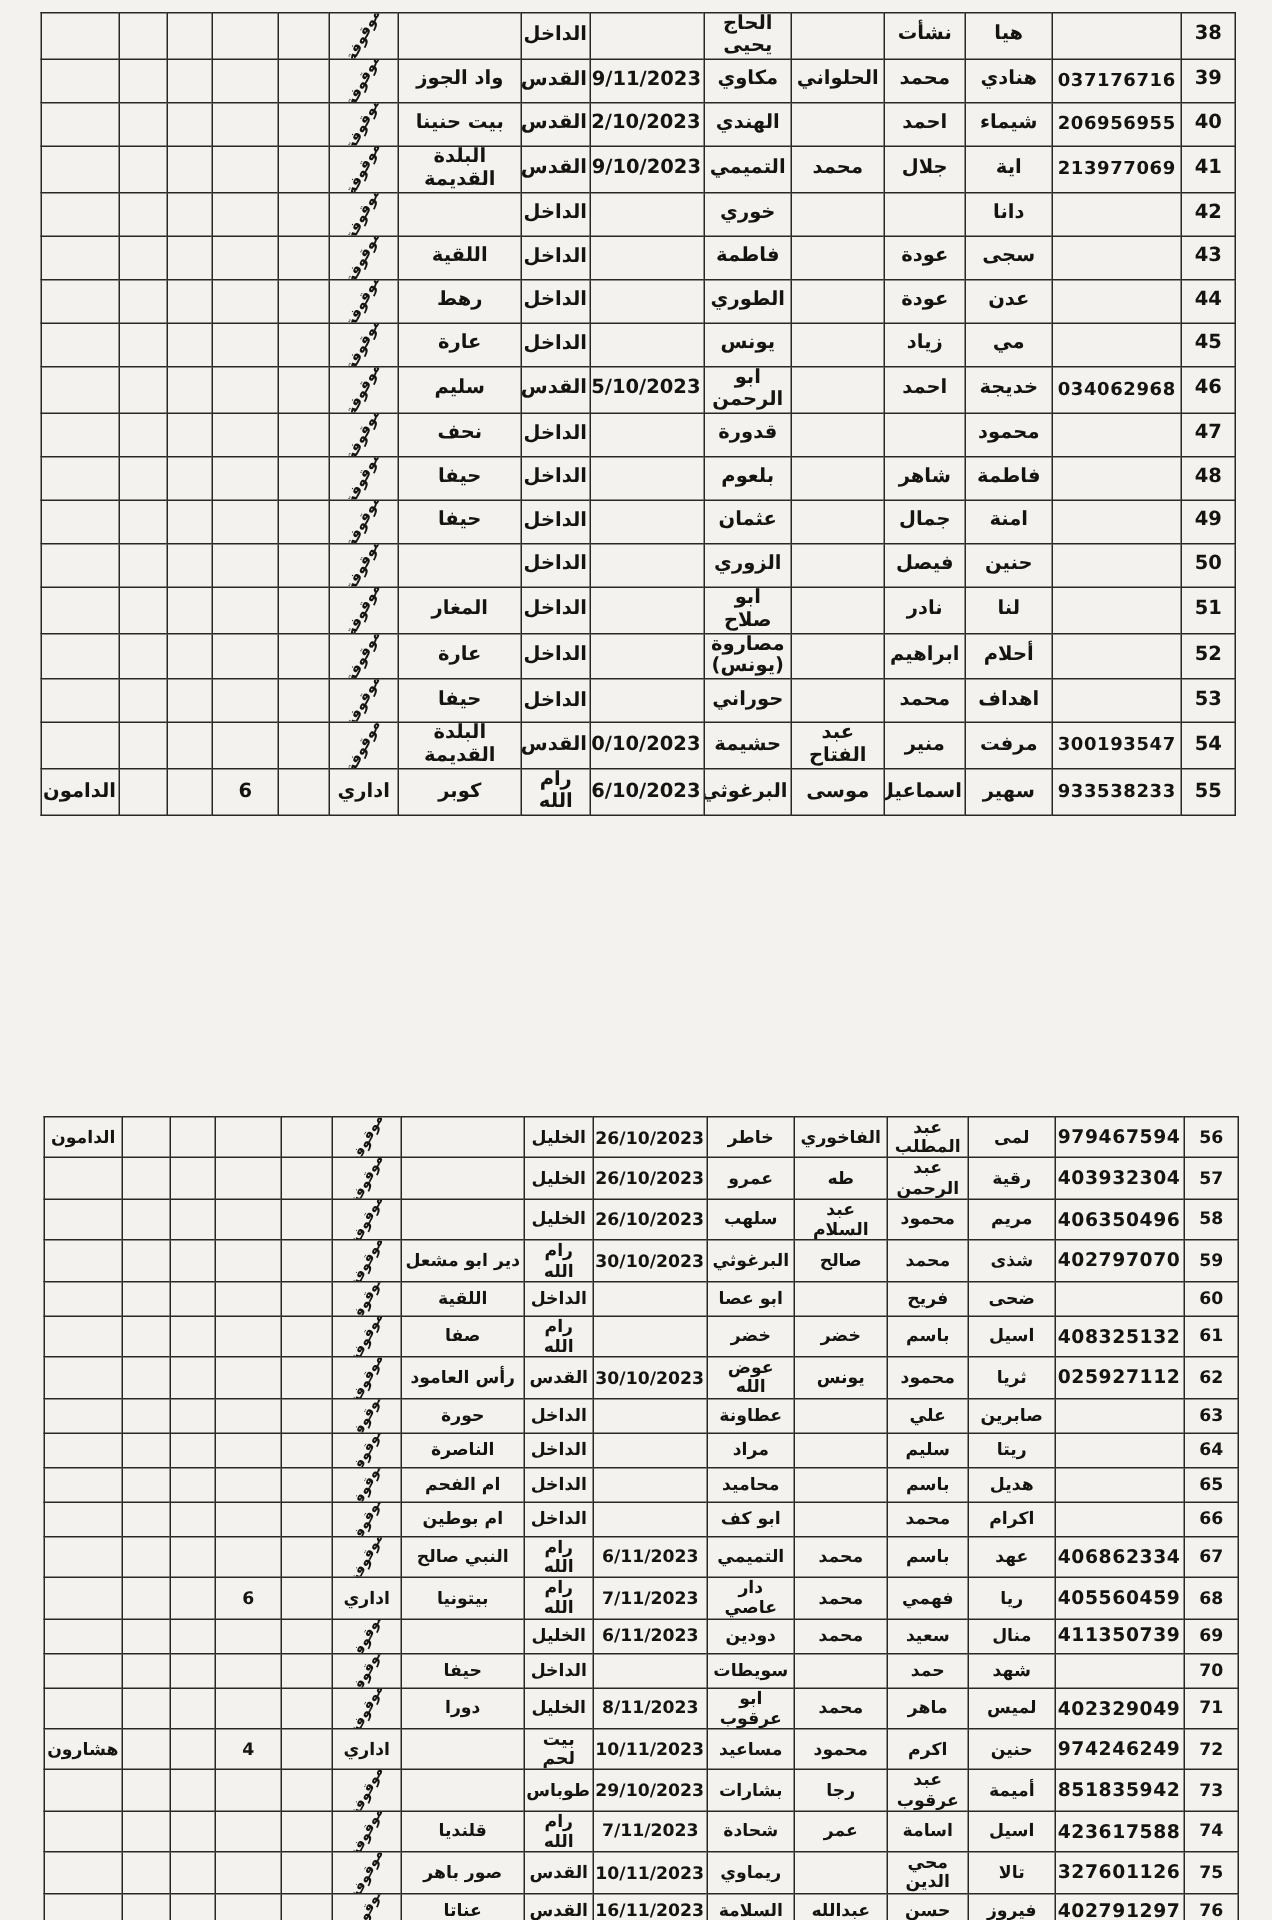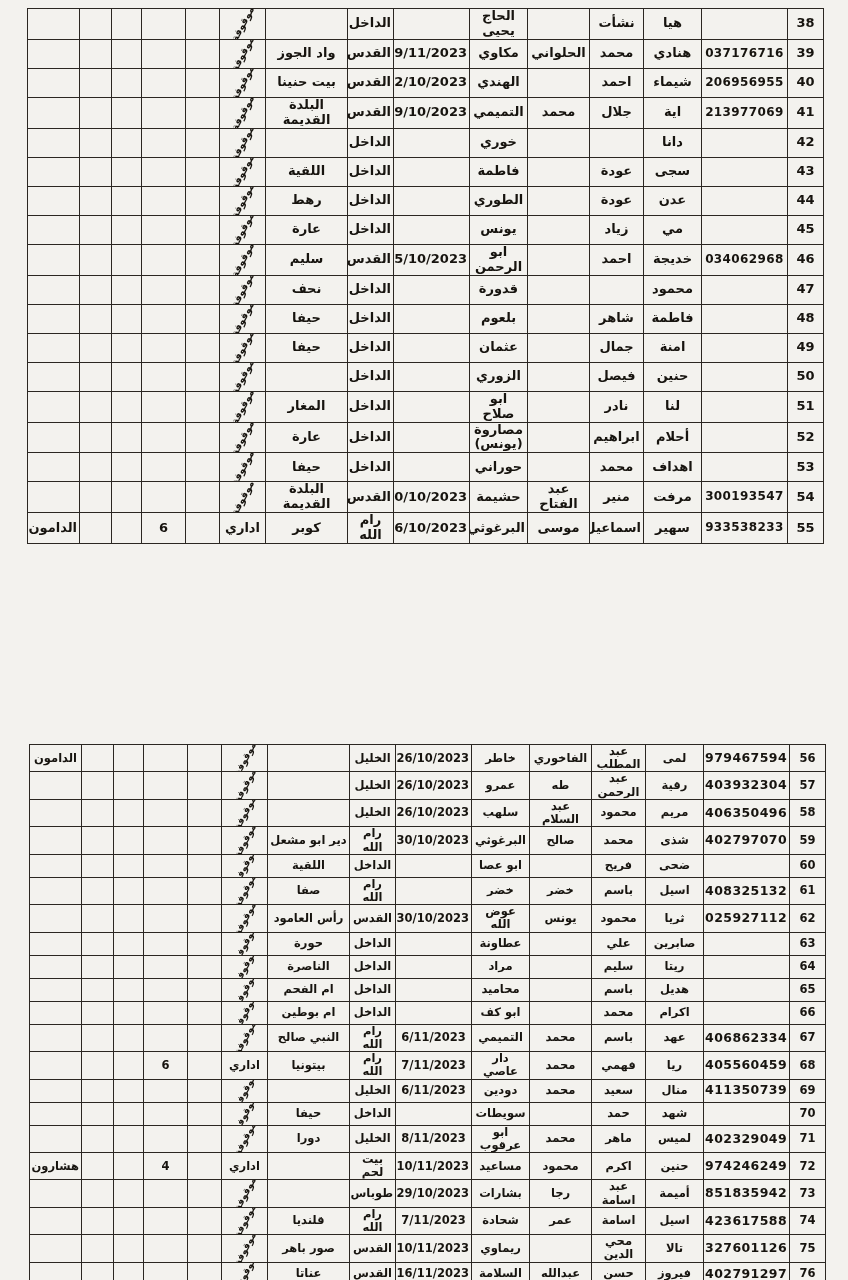--- a/index.html
+++ b/index.html
@@ -682,21 +682,21 @@
         <td class="col-c11"><span></span></td>
         <td class="col-count"><span class="ltr-num">4</span></td>
         <td class="col-c13"><span></span></td>
         <td class="col-c14"><span></span></td>
         <td class="col-prison"><span>هشارون</span></td>
       </tr>
       <tr>
         <td class="col-num"><span class="ltr-num">73</span></td>
         <td class="col-id"><span class="ltr-num">851835942</span></td>
         <td class="col-name1"><span>أميمة</span></td>
-        <td class="col-name2"><span>عبد اسامة</span></td>
+        <td class="col-name2"><span>عبد عرقوب</span></td>
         <td class="col-name3"><span>رجا</span></td>
         <td class="col-name4"><span>بشارات</span></td>
         <td class="col-date"><span class="ltr-num">29/10/2023</span></td>
         <td class="col-region"><span>طوباس</span></td>
         <td class="col-town"><span></span></td>
         <td class="col-status"><span class="rot">موقوفة</span></td>
         <td class="col-c11"><span></span></td>
         <td class="col-count"><span class="ltr-num"></span></td>
         <td class="col-c13"><span></span></td>
         <td class="col-c14"><span></span></td>

